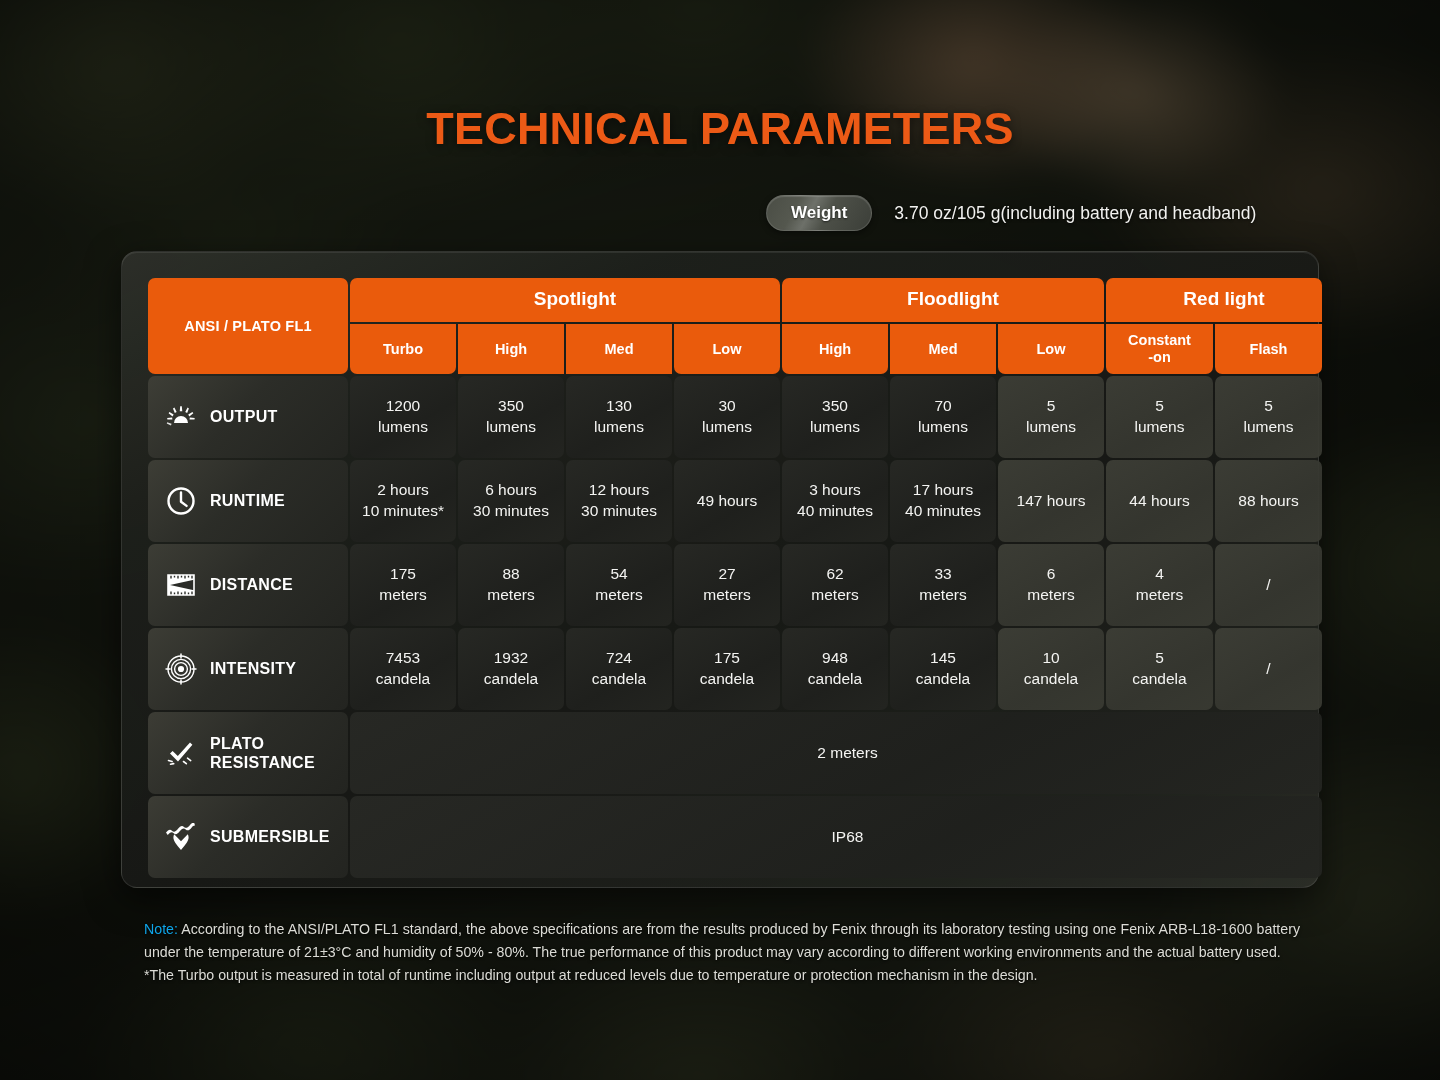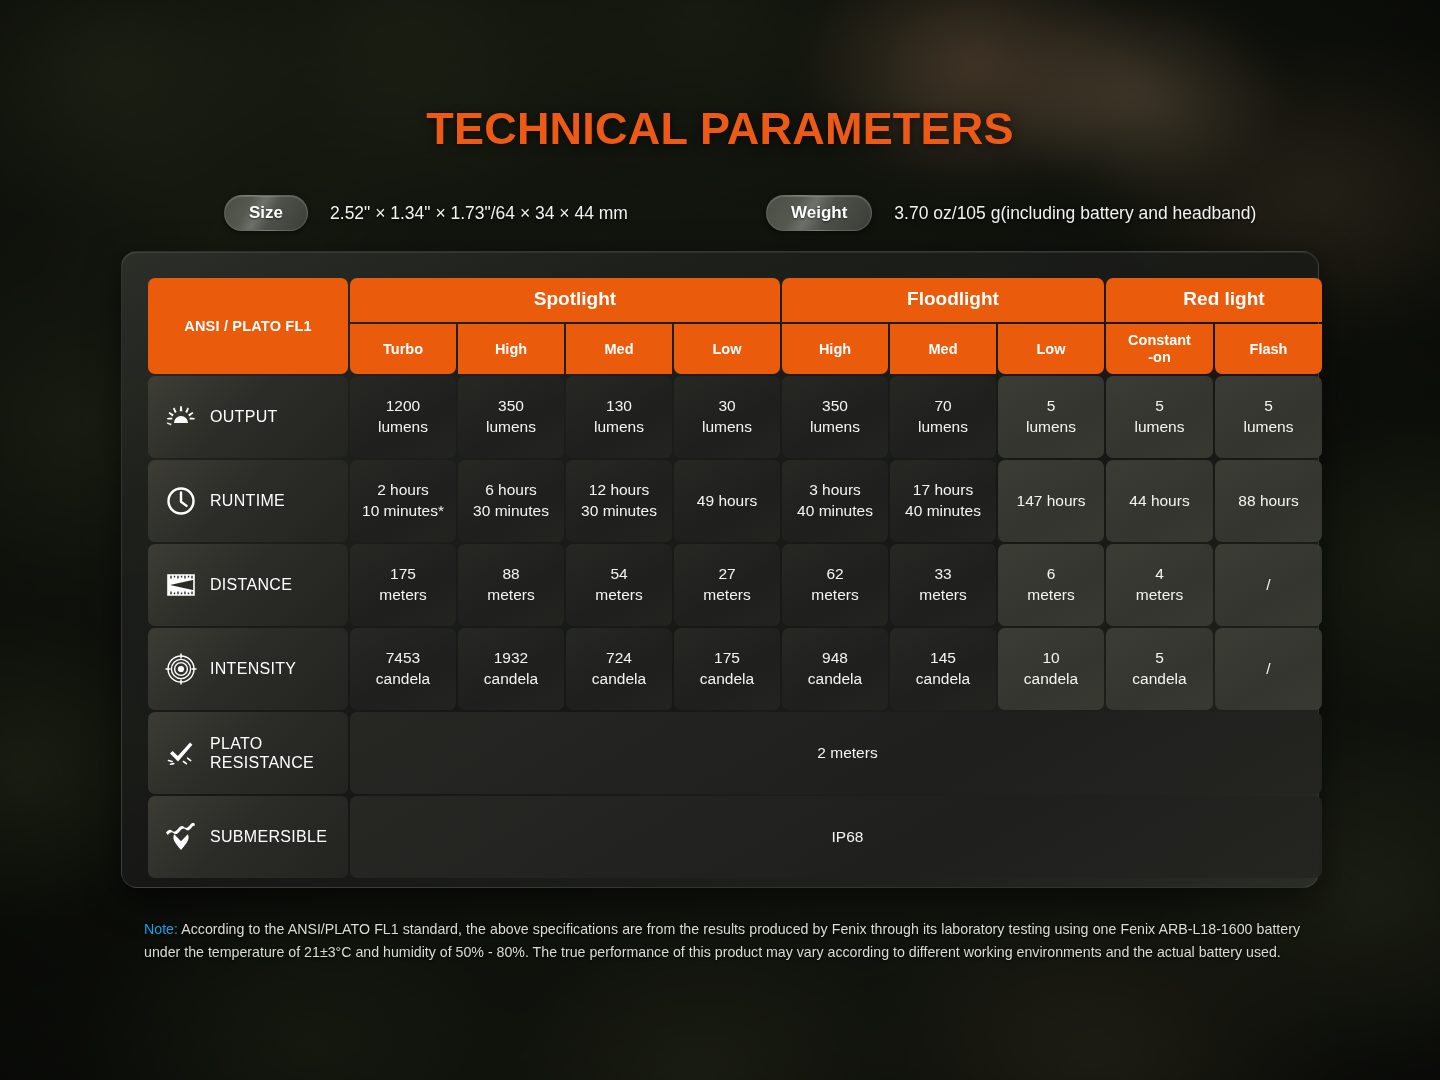--- a/index.html
+++ b/index.html
@@ -120,21 +120,21 @@
   th.hdr-group.grp-first { border-top-left-radius:7px; }
   th.hdr-group.grp-last  { border-top-right-radius:7px; }
   th.hdr-sub.sub-first { border-bottom-left-radius:7px; }
   th.hdr-sub.sub-last  { border-bottom-right-radius:7px; }
   th.hdr-sub.sub-mid   { border-radius:0; }
 
   
   td.rowlabel {
     height:82px; border-radius:7px;
     background:linear-gradient(135deg, rgba(66,66,58,.85) 0%, rgba(45,46,41,.9) 45%, rgba(36,37,33,.92) 100%);
-    color:#fff; font-size:16px; font-weight:normal;
+    color:#fff; font-size:16px; font-weight:bold;
     padding-left:16px;
     letter-spacing:.3px;
     vertical-align:middle;
   }
   .rowlabel-inner { display:flex; align-items:center; gap:12px; }
   .rl-icon { width:34px; height:34px; flex:0 0 34px; display:flex; align-items:center; justify-content:center; }
   .rl-icon svg { display:block; }
   .rl-text { line-height:1.2; }
 
   td.val {
@@ -166,24 +166,20 @@
 <body>
 
 <div id="bg-photo"></div>
 <div id="bg-vignette"></div>
 
 <div id="page">
 
   <div class="title">TECHNICAL PARAMETERS</div>
 
   <div class="specs">
-    <div class="spec-group size">
-      <div class="pill">Size</div>
-      <div class="spec-text">2.52" × 1.34" × 1.73"/64 × 34 × 44 mm</div>
-    </div>
     <div class="spec-group weight">
       <div class="pill">Weight</div>
       <div class="spec-text">3.70 oz/105 g(including battery and headband)</div>
     </div>
   </div>
 
   <div class="panel">
     <table class="specs-table">
       <colgroup>
         <col class="c-label">
@@ -475,15 +471,16 @@
           </td>
           <td class="val merged" colspan="9">IP68</td>
         </tr>
 
       </tbody>
     </table>
   </div>
 
   <div class="note">
     <div><b>Note:</b><span> According to the ANSI/PLATO FL1 standard, the above specifications are from the results produced by Fenix through its laboratory testing using one Fenix ARB-L18-1600 battery under the temperature of 21±3°C and humidity of 50% - 80%. The true performance of this product may vary according to different working environments and the actual battery used.</span></div>
+    <div class="ln2">*The Turbo output is measured in total of runtime including output at reduced levels due to temperature or protection mechanism in the design.</div>
   </div>
 
 </div>
 
 </body></html>

